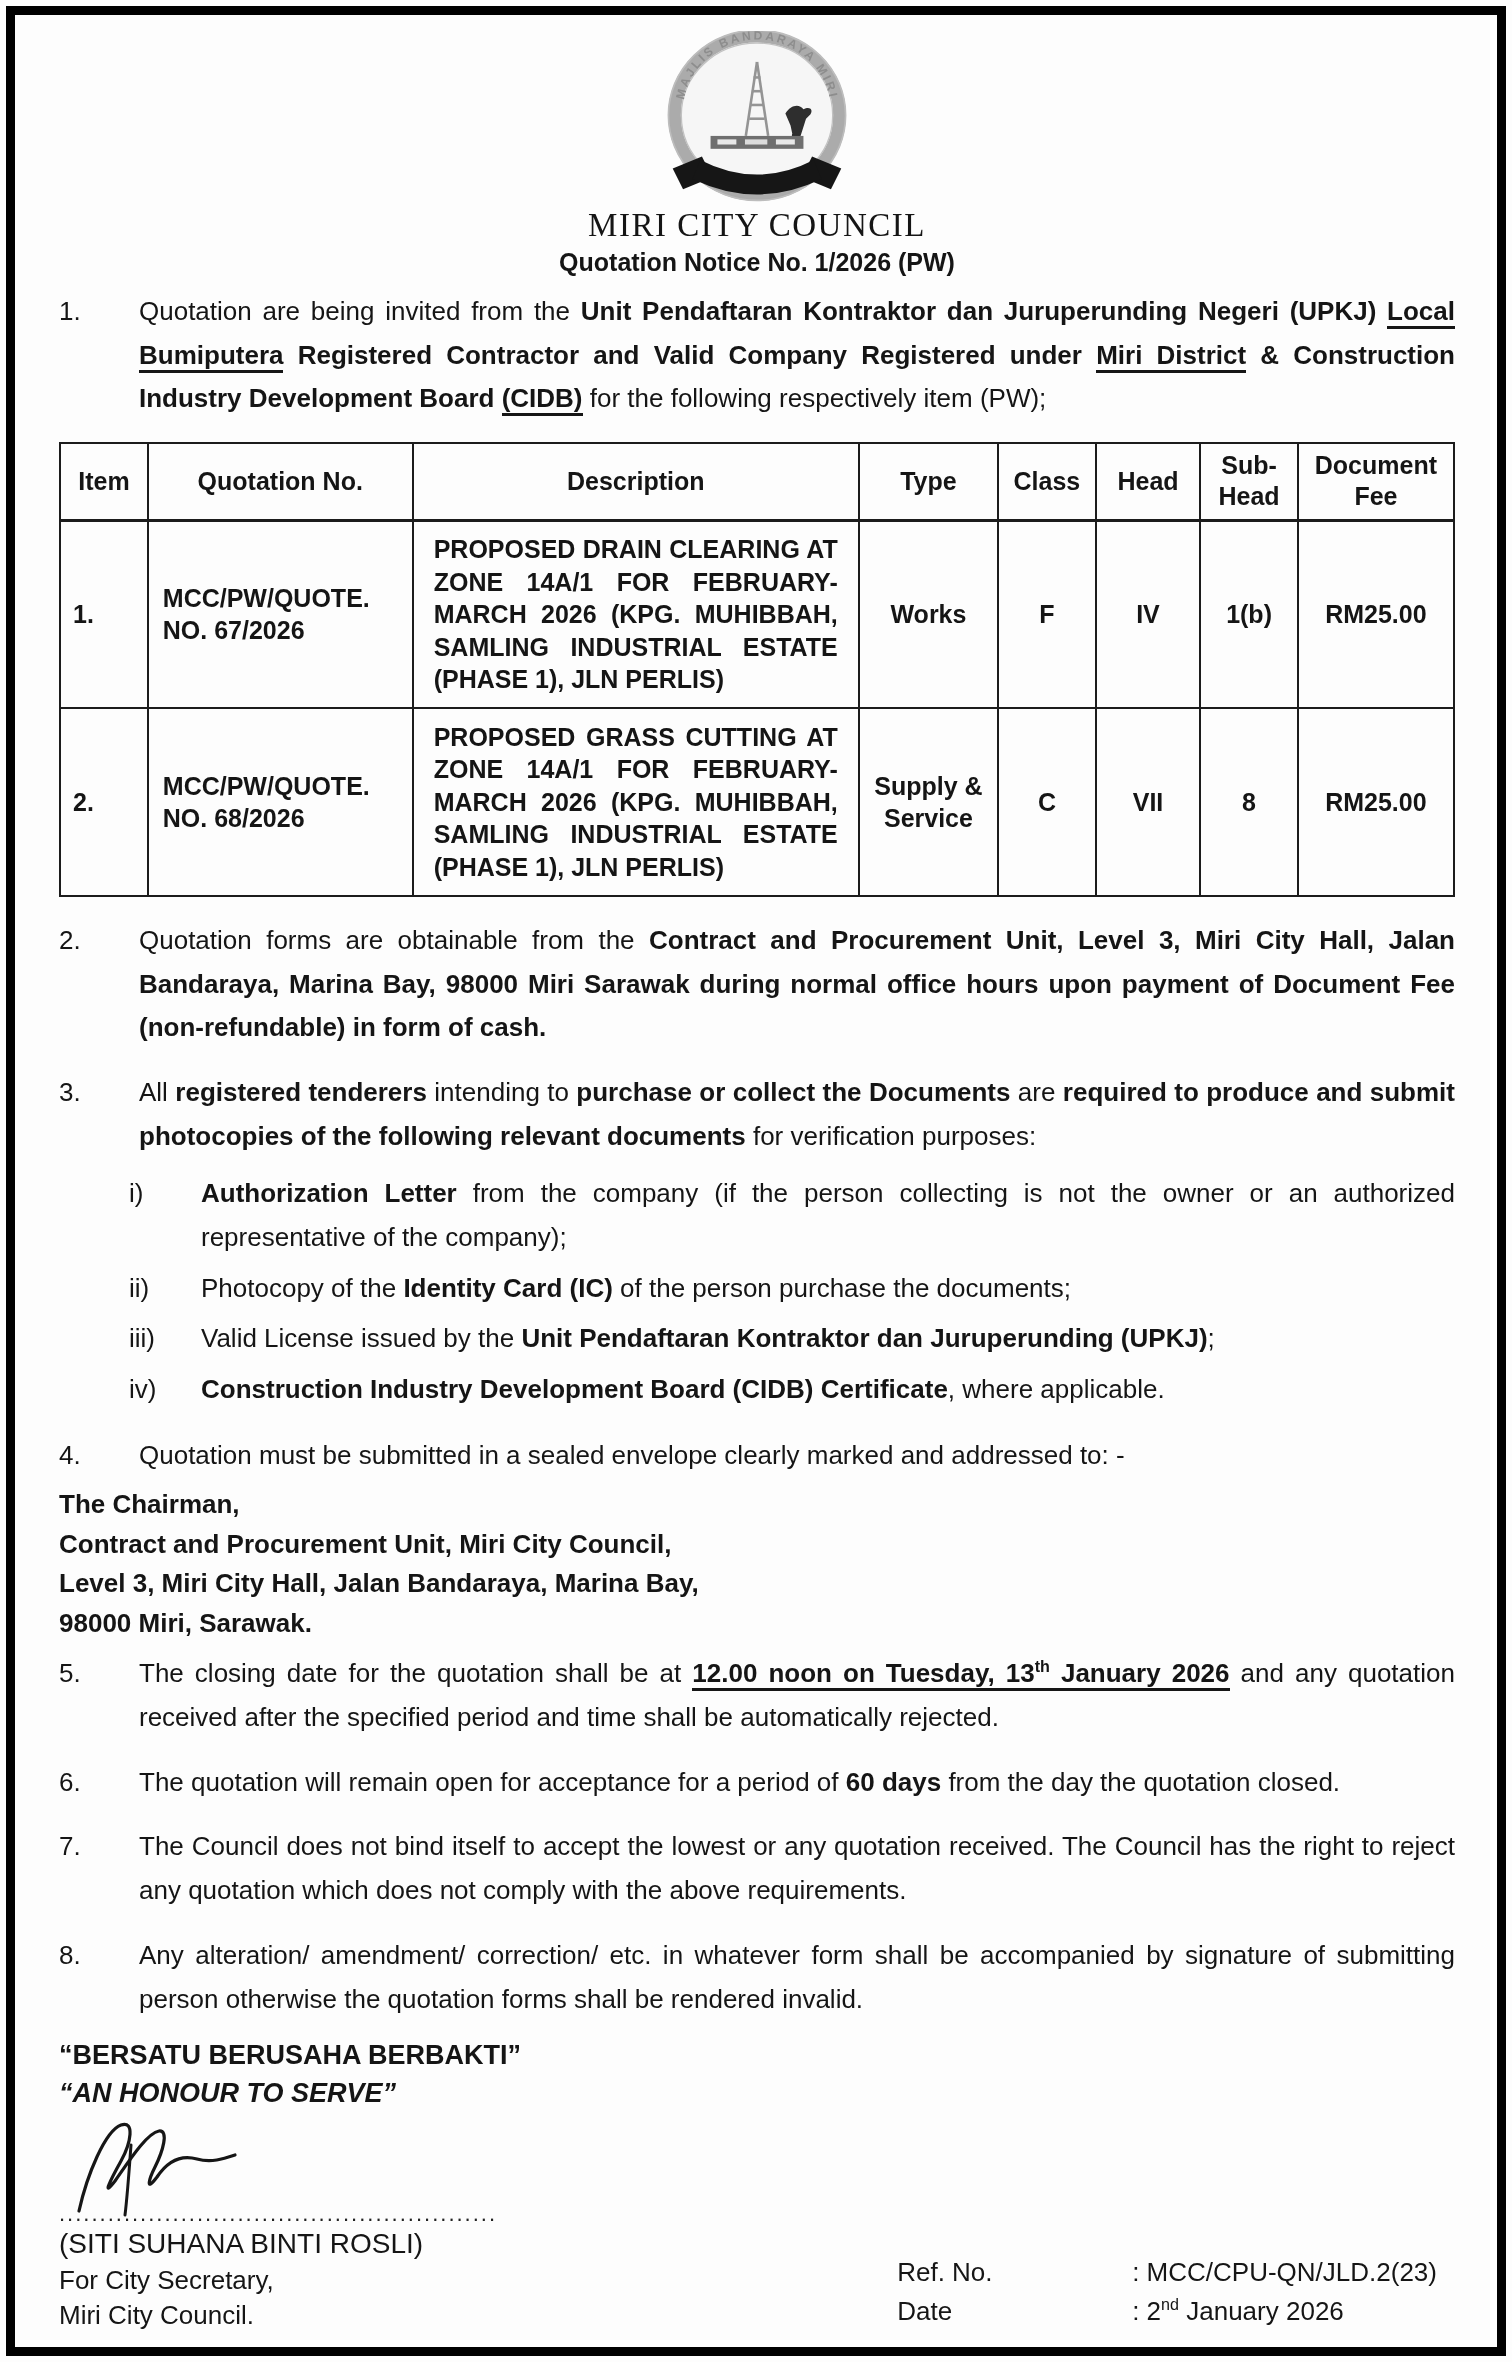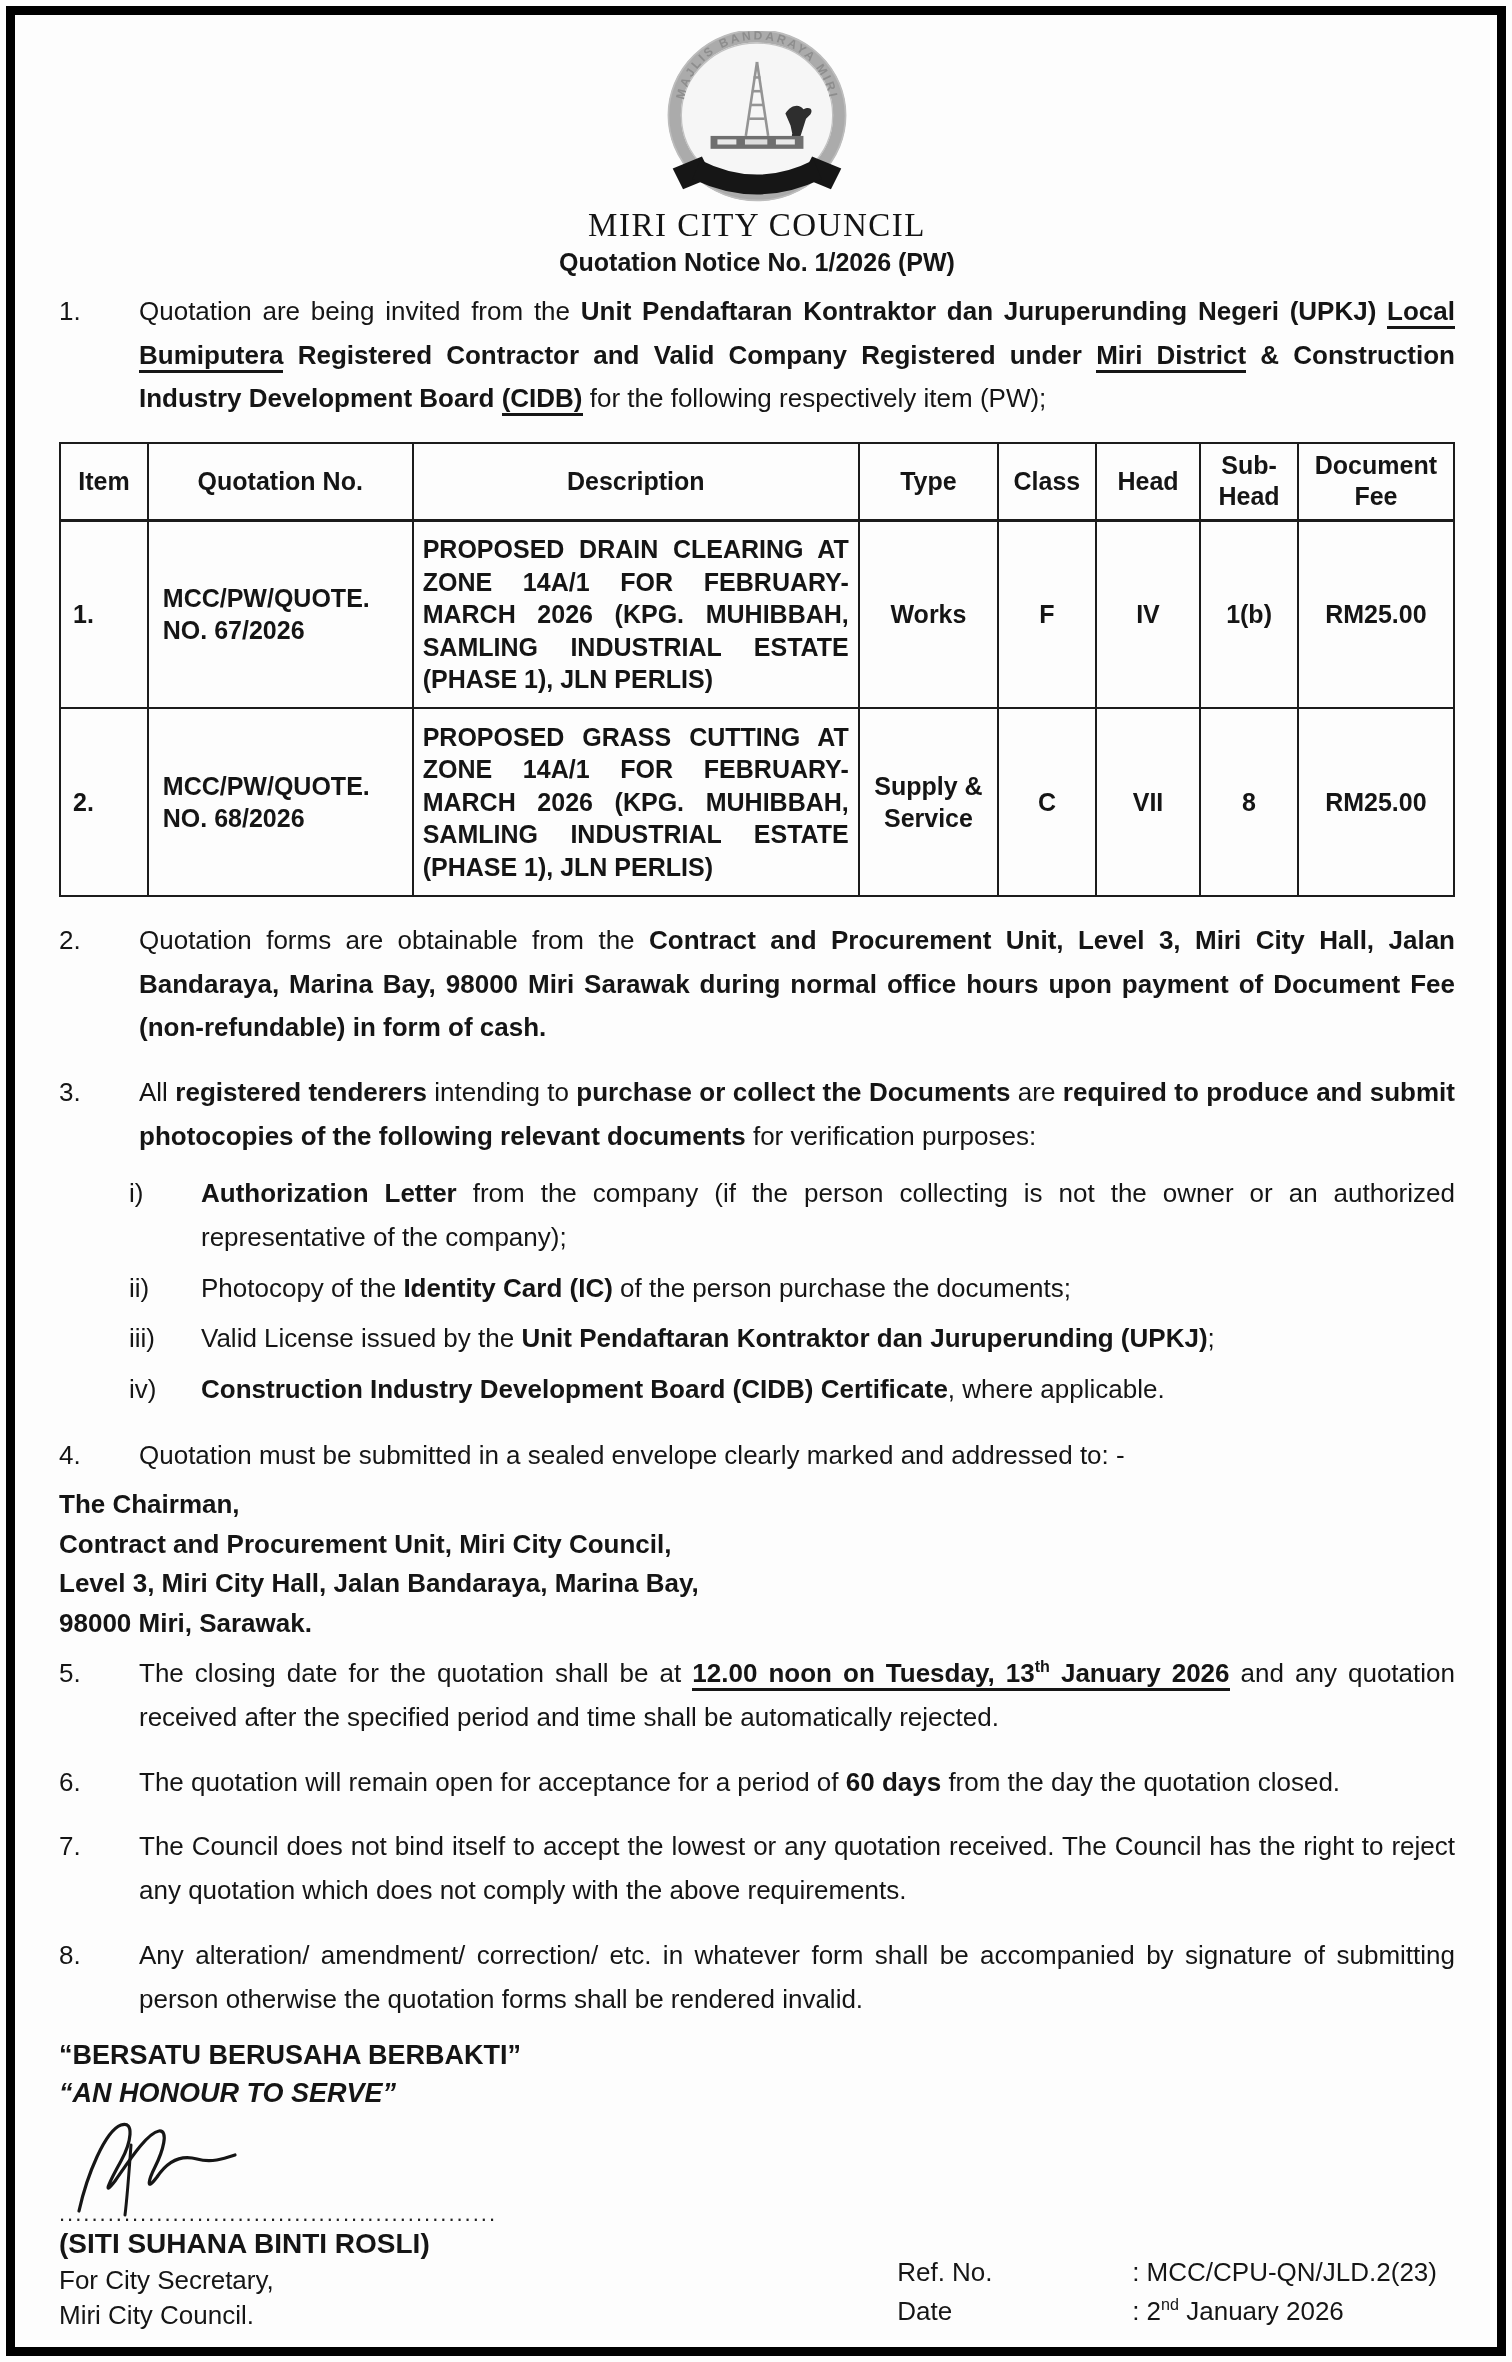--- a/index.html
+++ b/index.html
@@ -27,38 +27,38 @@
   
   .qtable { width:100%; border-collapse:collapse; table-layout:fixed; margin:6px 0 22px 0; }
   .qtable col.c-item{width:6.3%} .qtable col.c-qno{width:19%} .qtable col.c-desc{width:32%}
   .qtable col.c-type{width:10%} .qtable col.c-class{width:7%} .qtable col.c-head{width:7.5%}
   .qtable col.c-sub{width:7%} .qtable col.c-fee{width:11.2%}
   .qtable th, .qtable td { border:2px solid #1c1c1c; padding:6px 8px; }
   .qtable thead th { font-size:25px; font-weight:bold; line-height:1.25; border-bottom-width:3px; text-align:center; vertical-align:middle; }
   .qtable td { font-weight:bold; font-size:25px; line-height:1.3; text-align:center; vertical-align:middle; }
   .qtable td.item-cell { text-align:left; padding-left:12px; }
   .qtable td.qno-cell { text-align:left; padding-left:14px; }
-  .qtable td.desc-cell { text-align:justify; padding:10px 9px; }
+  .qtable td.desc-cell { text-align:justify; padding:10px 20px; }
   .qtable tbody tr { height:188px; }
   
   .subitems { margin:0 0 22px 0; }
   .si { display:flex; margin-bottom:7px; }
   .si .rnum { width:72px; margin-left:70px; flex:none; }
   .si .sbody { flex:1; text-align:justify; }
   
   .addr { text-align:left; font-weight:bold; line-height:1.52; margin:4px 0 9px 0; }
   
   .motto1 { font-weight:bold; font-size:27px; line-height:1.4; }
   .motto2 { font-weight:bold; font-style:italic; font-size:27px; line-height:1.4; }
   
   .sig-area { position:relative; margin-top:2px; }
   .sig-svg { display:block; width:270px; height:102px; margin-left:6px; margin-bottom:-14px; }
   .dots { font-size:22px; letter-spacing:2px; color:#222; line-height:1; }
   .footer-row { display:flex; justify-content:space-between; align-items:flex-end; }
-  .signatory-name { font-weight:bold; font-size:28px; line-height:1.35;text-align:center; }
+  .signatory-name { font-weight:normal; font-size:28px; line-height:1.35;text-align:center; }
   .role { font-size:26px; line-height:1.35; }
   .ref-block { font-size:26px; line-height:1.5; padding-right:18px; padding-bottom:2px; }
   .ref-row { display:flex; }
   .ref-label { width:235px; flex:none; }
 </style>
 </head>
 <body>
 
 <div class="page">
   <div class="frame"></div>

